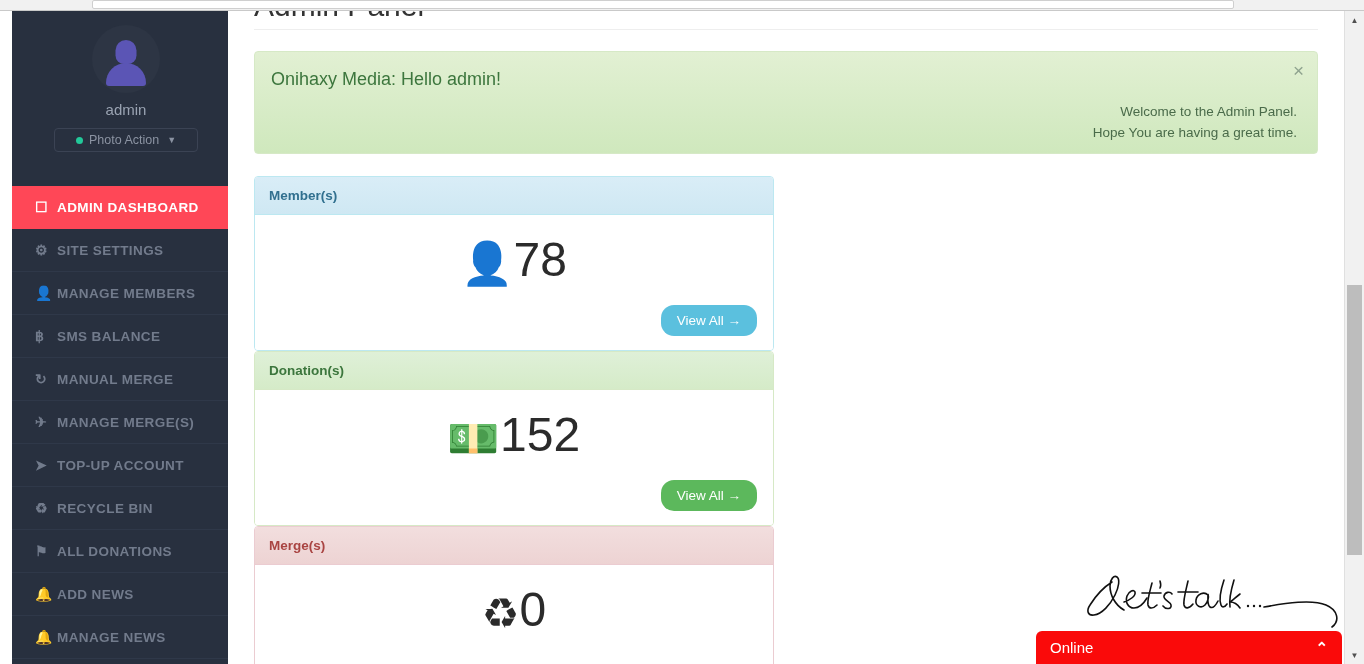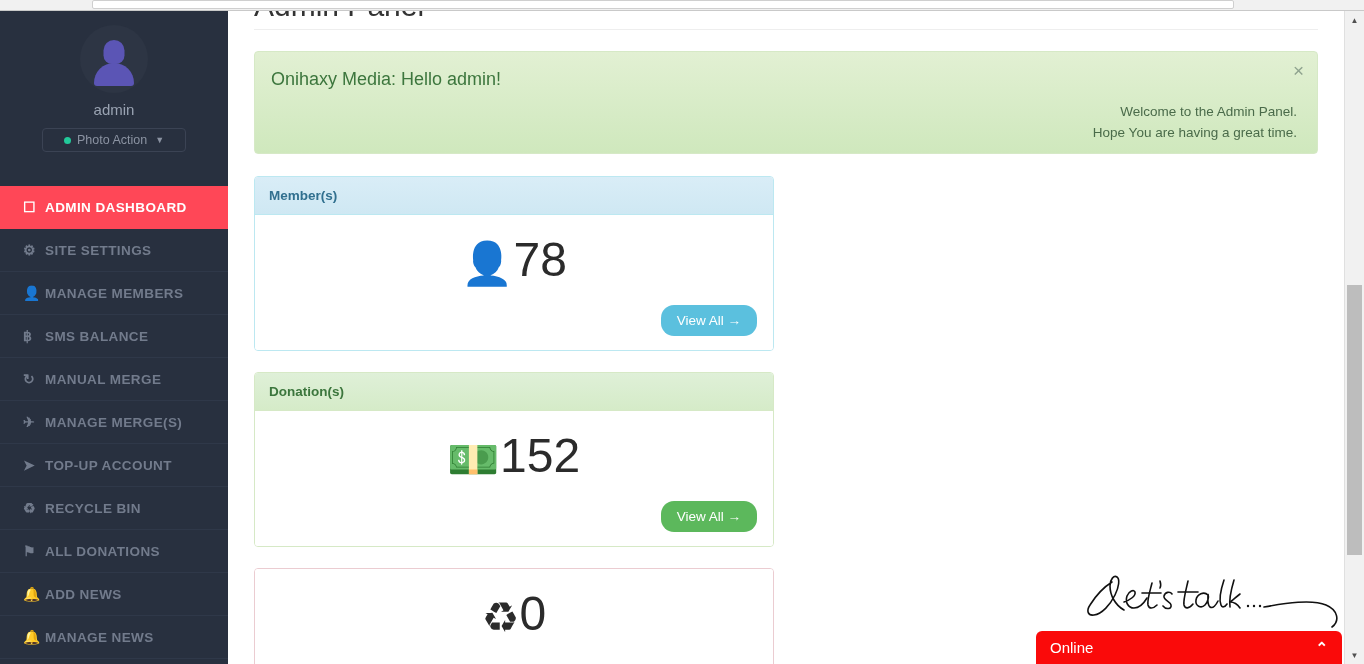--- a/index.html
+++ b/index.html
@@ -23,21 +23,21 @@
 
   
   #viewport {
     position: absolute; top: 11px; left: 0; width: 1364px; height: 653px;
     background: #ffffff;
     overflow: hidden;
   }
 
   
   #sidebar {
-    position: absolute; left: 0; top: 0; width: 228px; height: 653px;
+    position: absolute; left: 12px; top: 0; width: 228px; height: 653px;
     background: #28303f;
     color: #8e97a8;
   }
   .profile { padding: 14px 0 12px; text-align: center; }
   .avatar {
     width: 68px; height: 68px; border-radius: 50%;
     background: #2d3544;
     margin: 0 auto 8px;
     position: relative;
     overflow: hidden;
@@ -120,21 +120,20 @@
     background: none; border: none; font-family: "Liberation Sans", sans-serif;
   }
 
   
   .grid { display: flex; flex-wrap: wrap; gap: 0 30px; margin-top: 22px; }
   .panel {
     width: 520px;
     border-radius: 4px;
     border: 1px solid #ddd;
     background: #fff;
-    margin-bottom: 21px;
     overflow: hidden;
   }
   .panel-head {
     padding: 11px 14px;
     font-size: 13.5px; font-weight: bold;
   }
   .panel-body {
     background: #fff;
     padding: 14px 16px 16px;
     height: 135px;
@@ -293,20 +292,21 @@
           </div>
         </div>
         <div class="panel success">
           <div class="panel-head">Donation(s)</div>
           <div class="panel-body">
             <div class="stat"><span class="glyph">💵</span><span>152</span></div>
             <button class="btn-view">View All →</button>
           </div>
         </div>
         <div class="panel danger">
+          <div class="panel-head">Merge(s)</div>
           <div class="panel-body">
             <div class="stat"><span class="glyph">♻</span><span>0</span></div>
           </div>
         </div>
       </div>
 
   </main>
 
   <div id="chat-widget">
     <svg id="lets-talk" viewBox="0 0 324 62">

